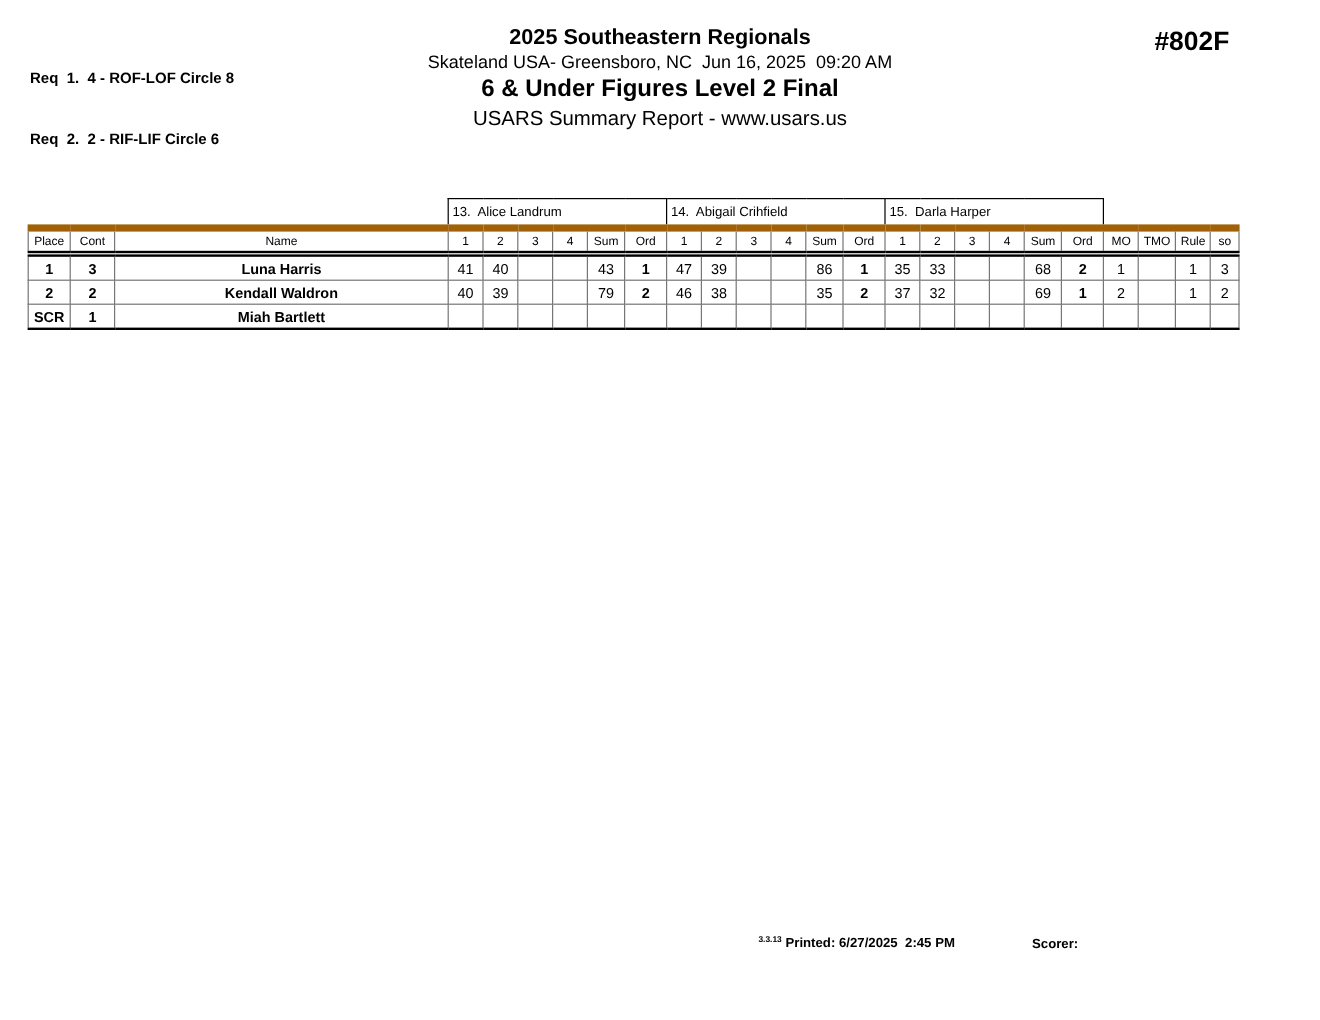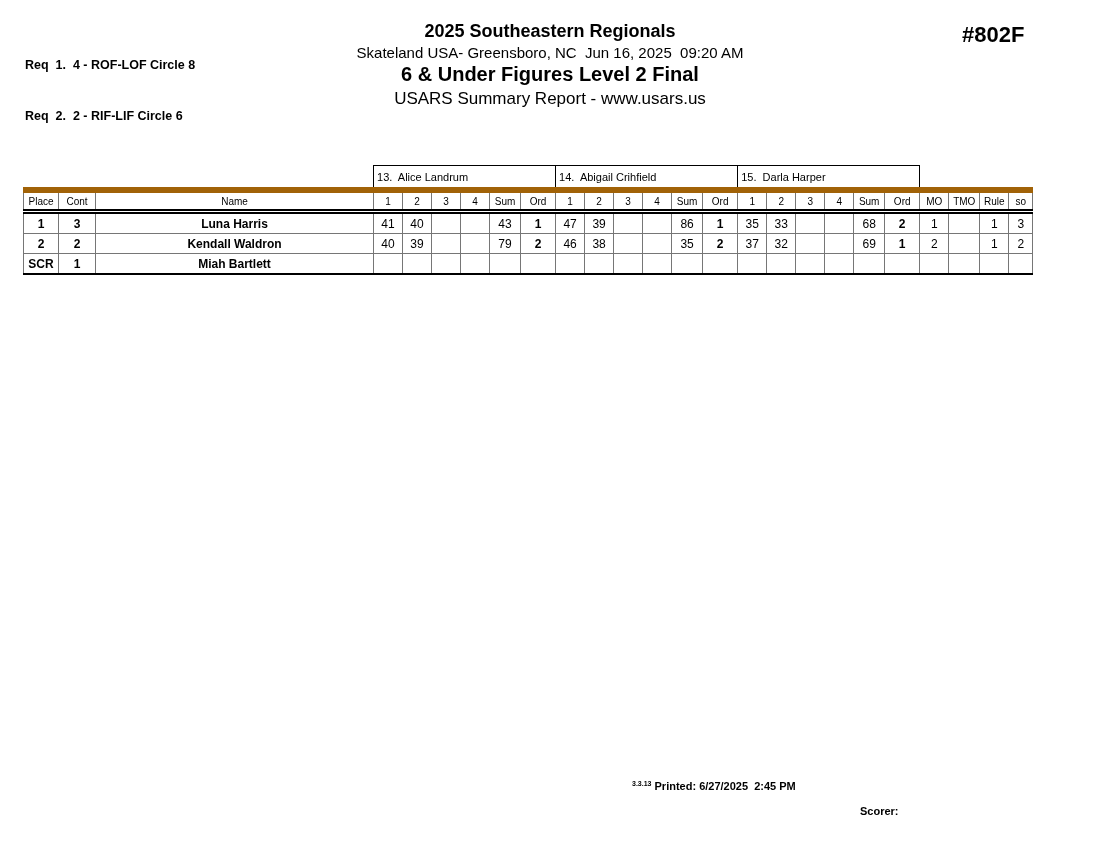--- a/index.html
+++ b/index.html
@@ -89,21 +89,20 @@
   .footer-print .ver {
     font-size: 7px;
     font-weight: 700;
     vertical-align: 4px;
   }
   .footer-scorer {
     position: absolute;
     left: 860px; top: 781px;
     font-size: 11px;
     font-weight: 700;
-    margin-top: 24px;
   }
 </style>
 </head>
 <body>
 
 <div class="page">
 
   <div class="req-block">
     <div>Req  1.  4 - ROF-LOF Circle 8</div>
     <div>Req  2.  2 - RIF-LIF Circle 6</div>

